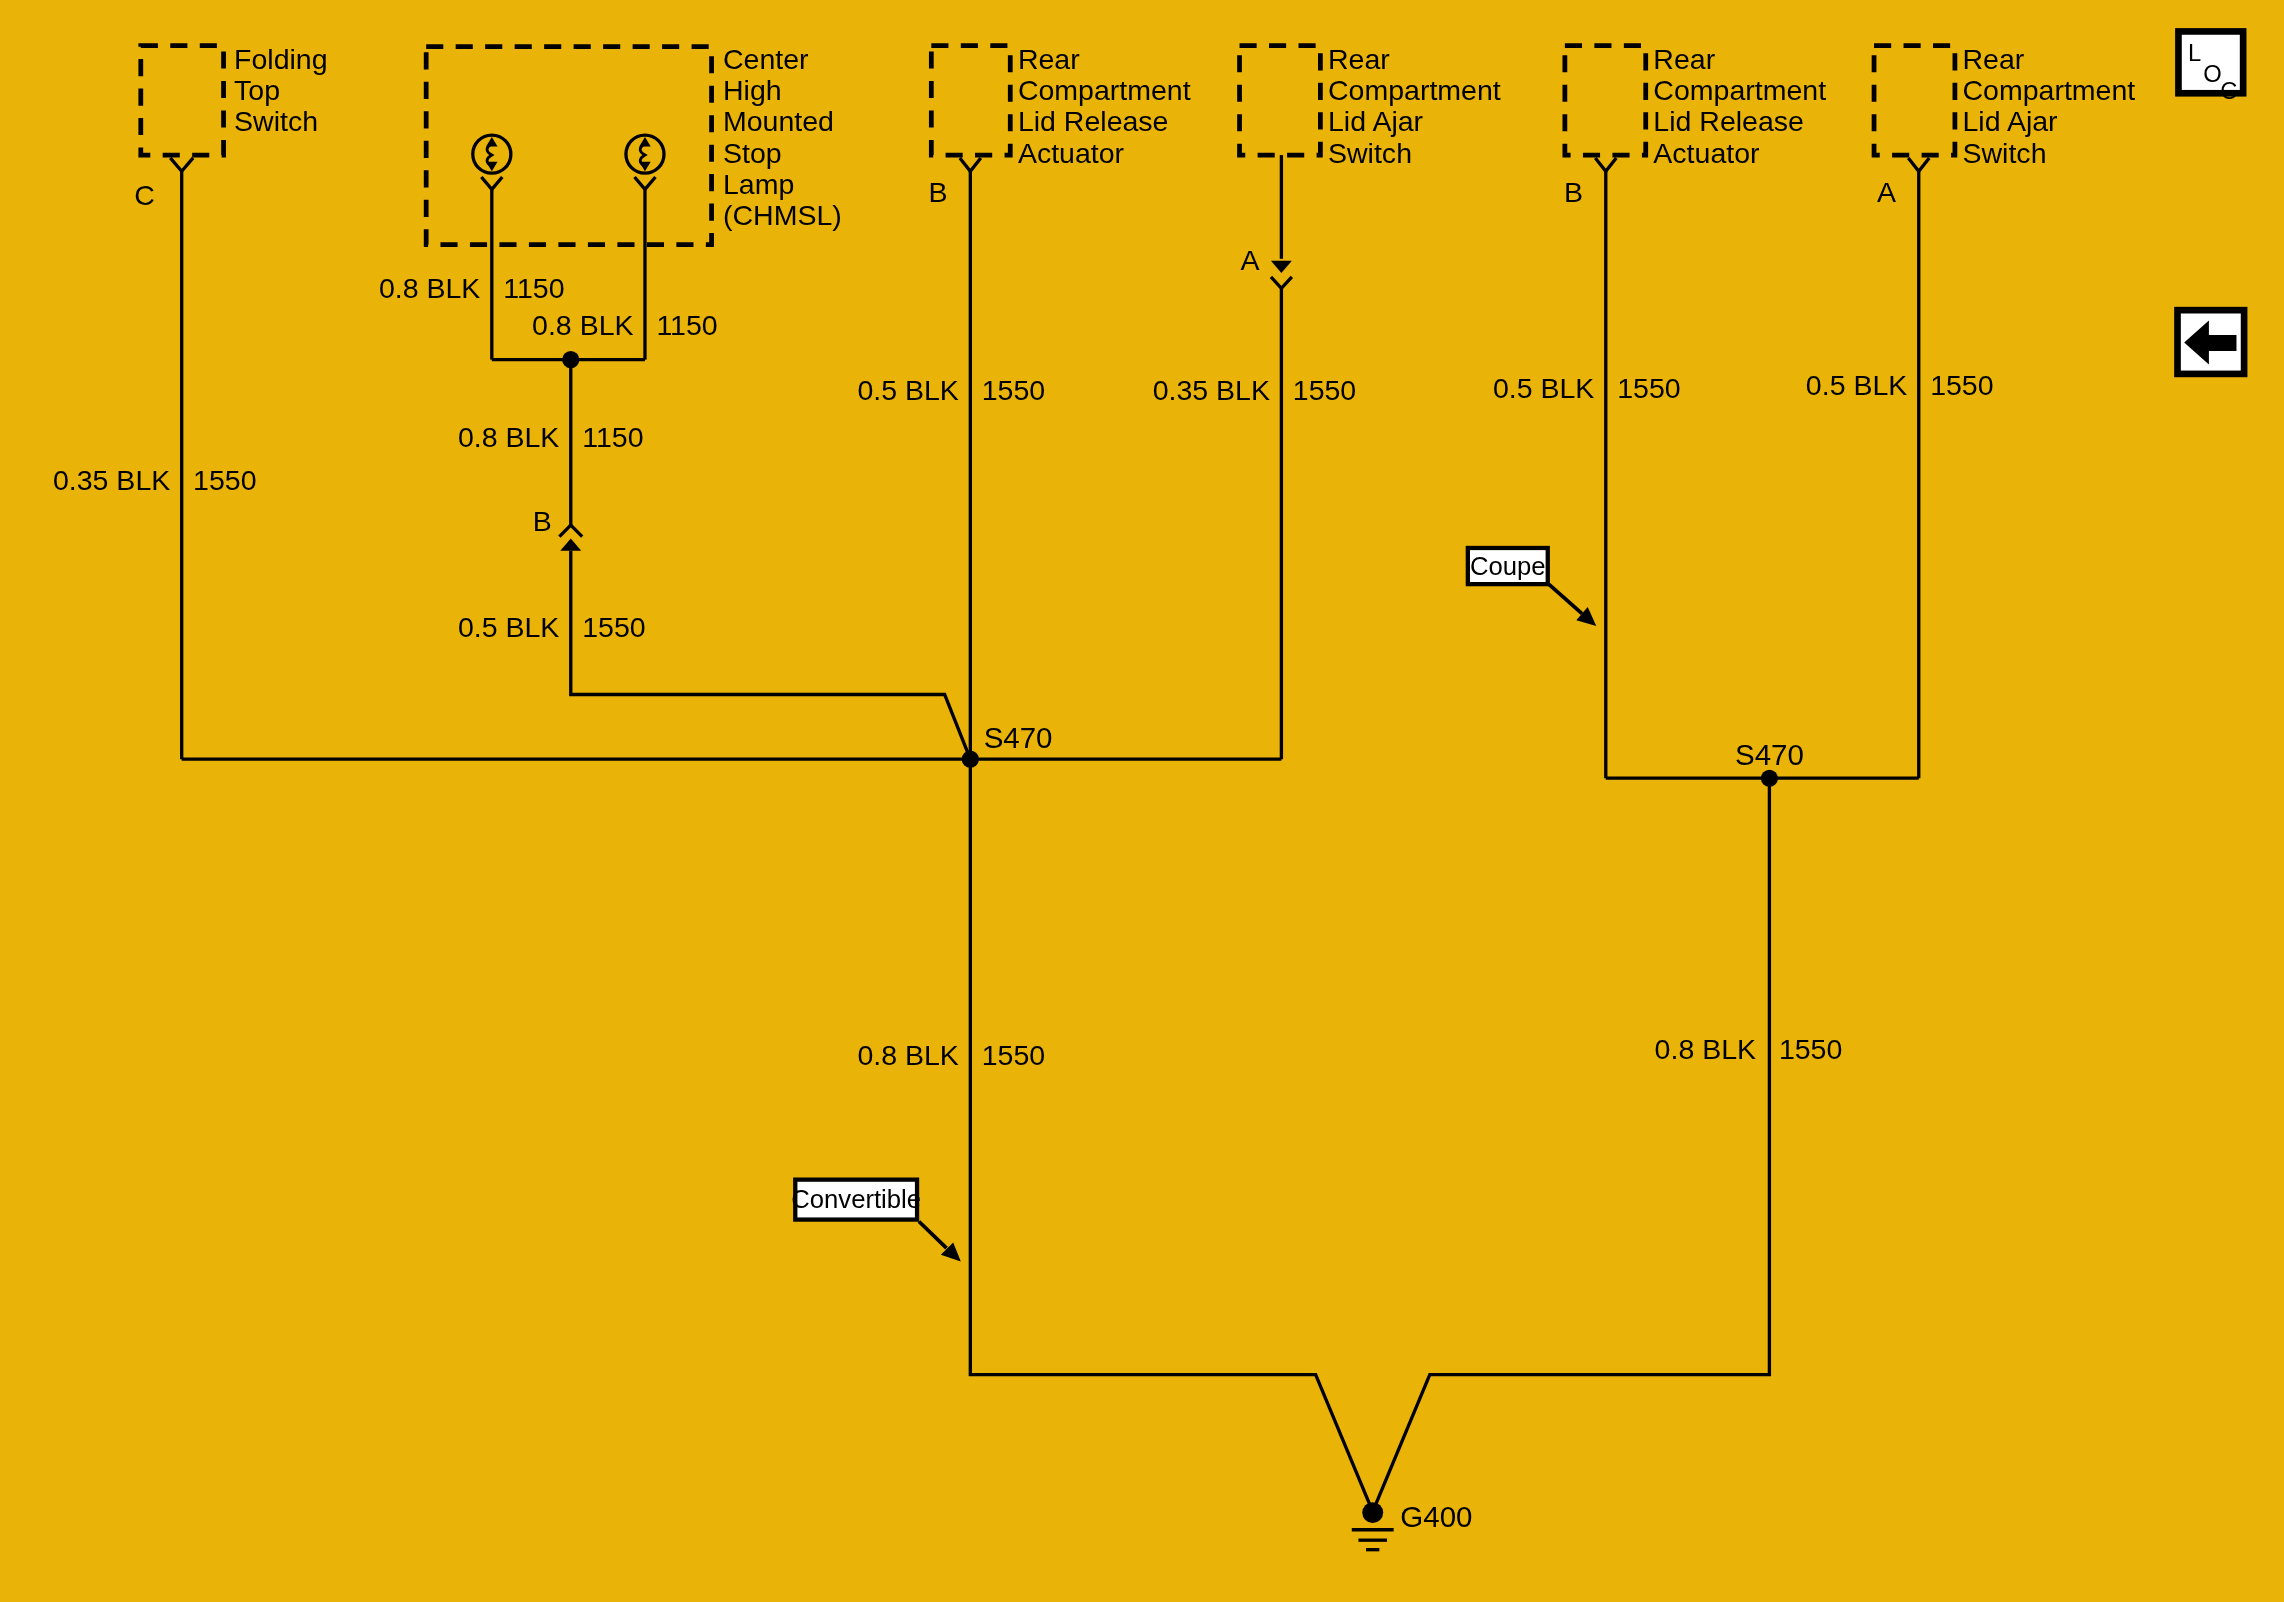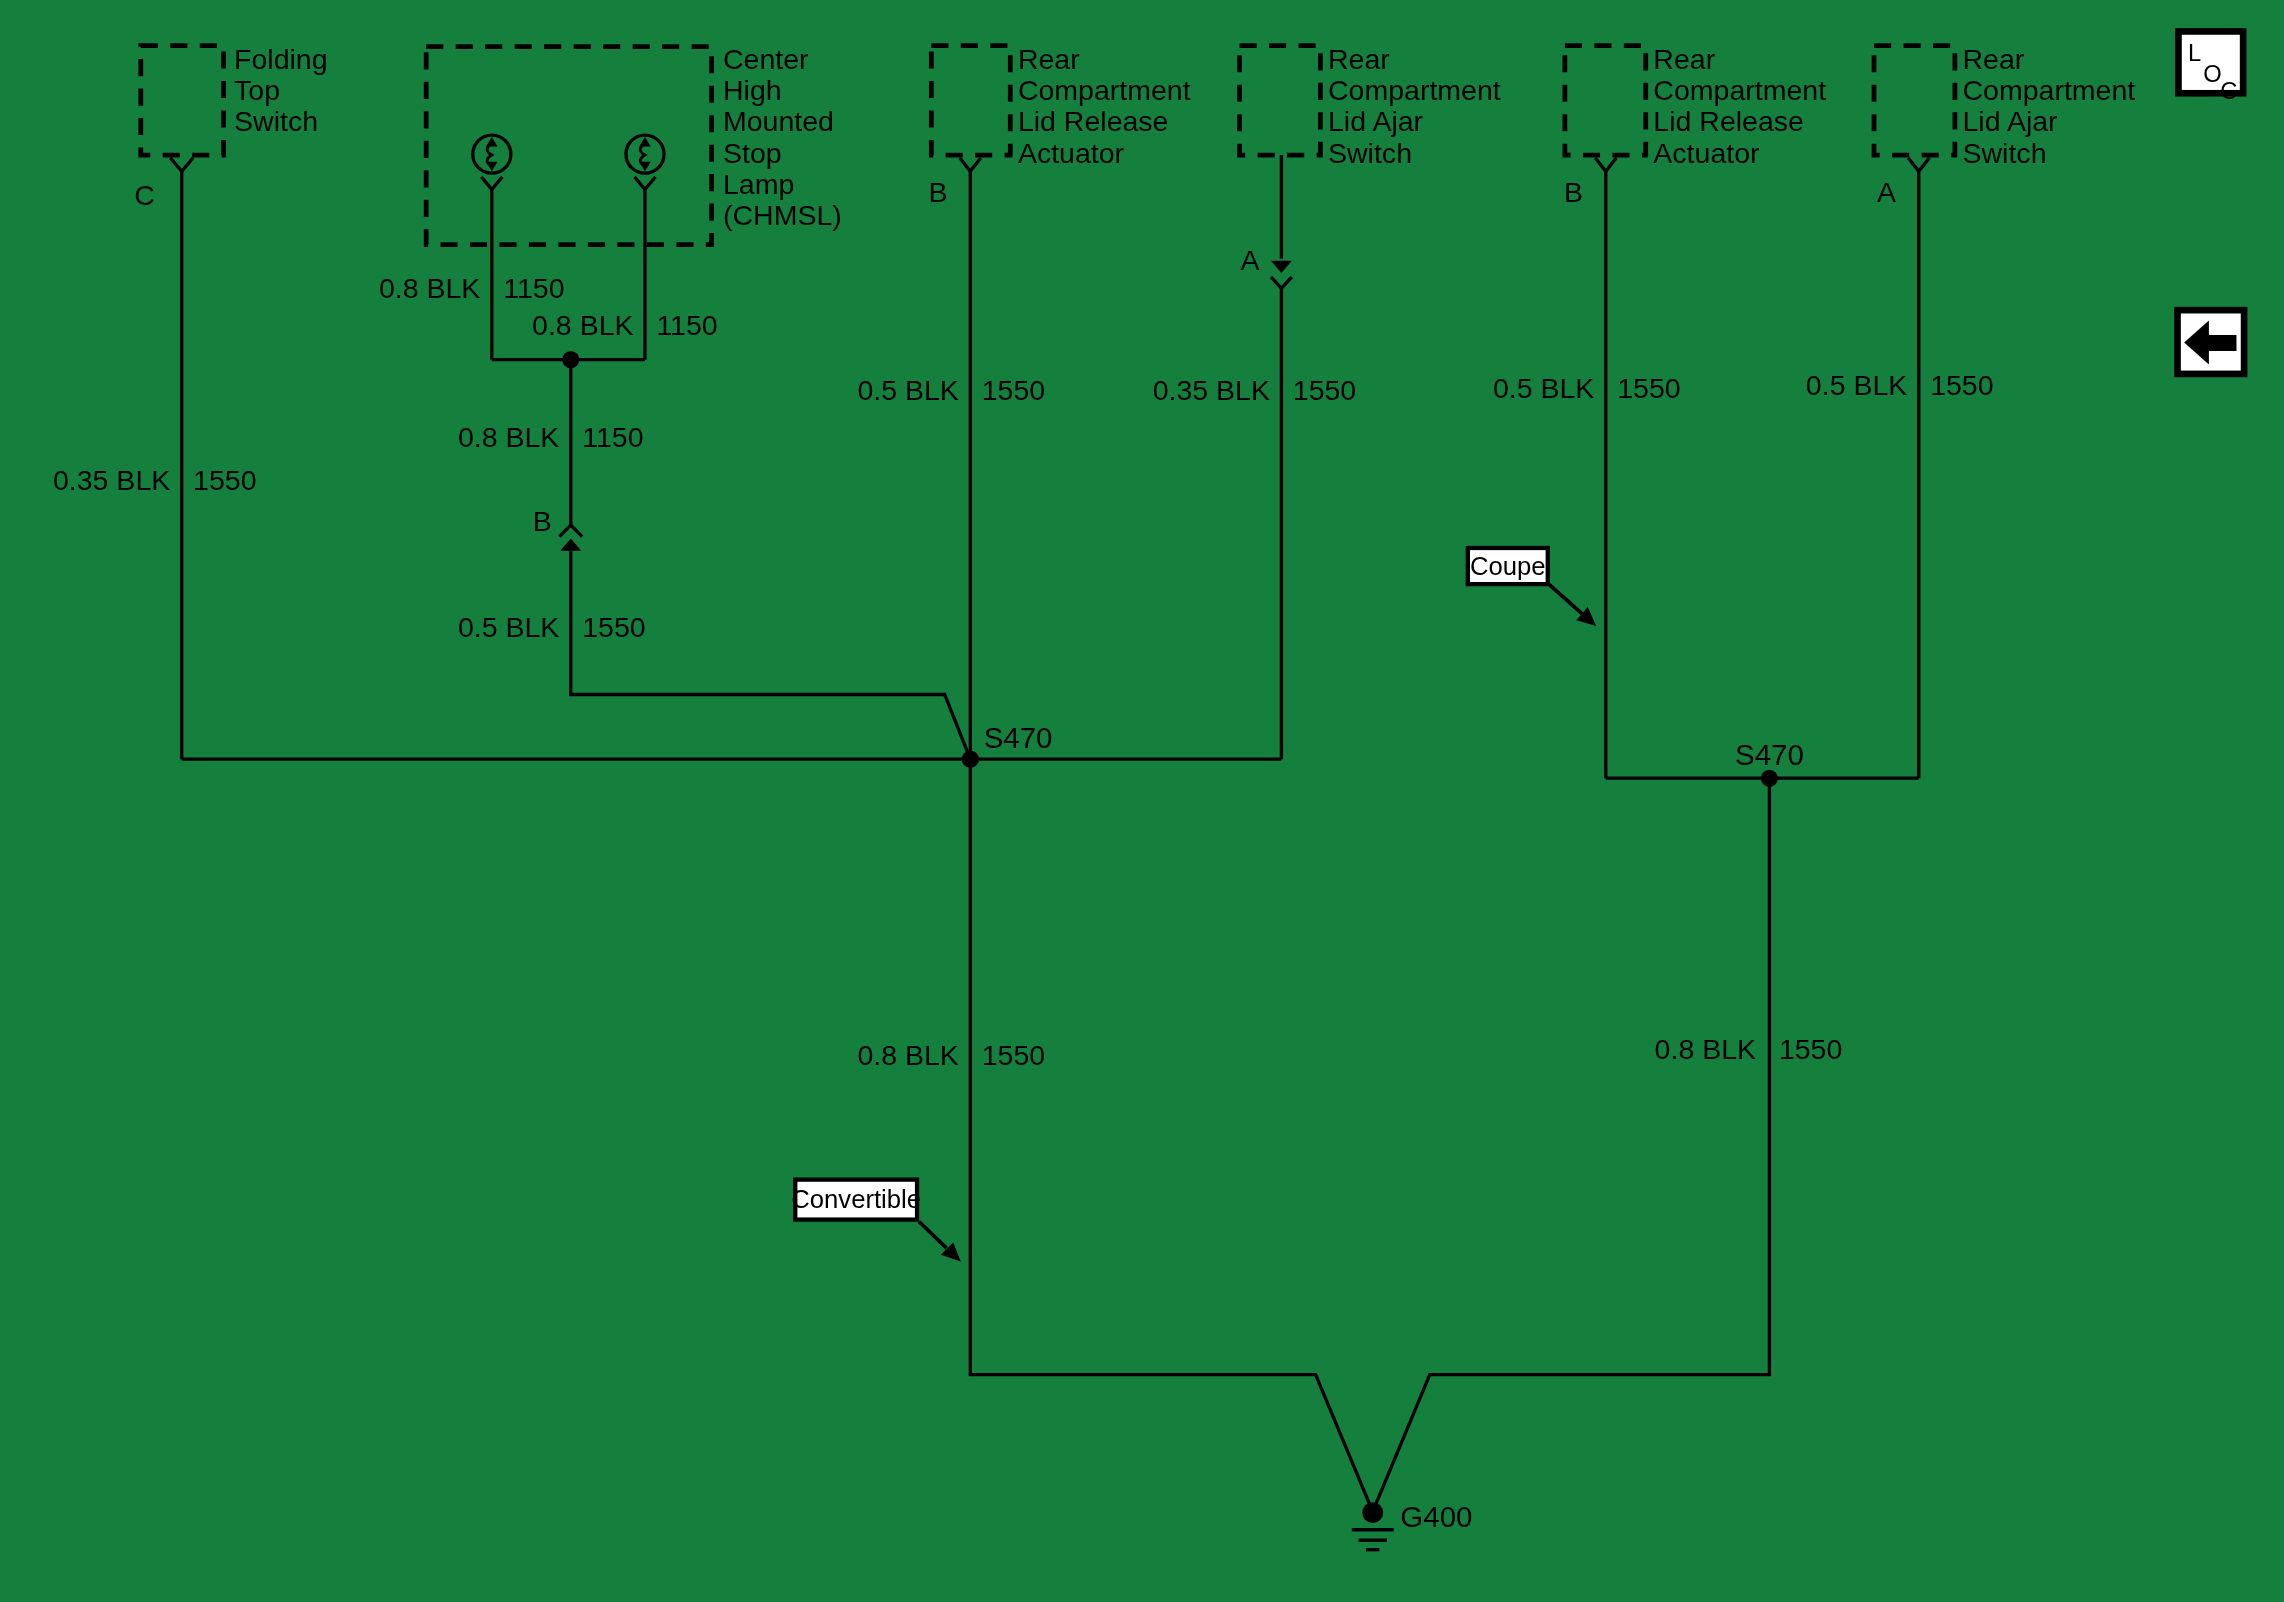--- a/index.html
+++ b/index.html
@@ -1,16 +1,16 @@
 <!DOCTYPE html>
 <html style="font-size:15px"><head>
 <meta charset="utf-8">
 <style>
   html, body { margin: 0; padding: 0; background: #ffffff; }
-  .stage { width: 2285px; height: 1603px; background: #15803d; position: relative; }
+  .stage { width: 2285px; height: 1603px; background: #eab308; position: relative; }
   svg { display: block; }
   .wire { stroke: #000; stroke-width: 3.5; fill: none; }
   .thinwire { stroke: #000; stroke-width: 3; fill: none; }
   .dashedbox { stroke: #000; stroke-width: 5; fill: none; stroke-dasharray: 18 13; }
   .solidfill { fill: #000; stroke: none; }
   .lbl, .pin, .splice, .calltxt, .icontxt {
     font-family: "Liberation Sans", sans-serif;
     fill: #000;
   }
   .lbl { font-size: 30px; }

